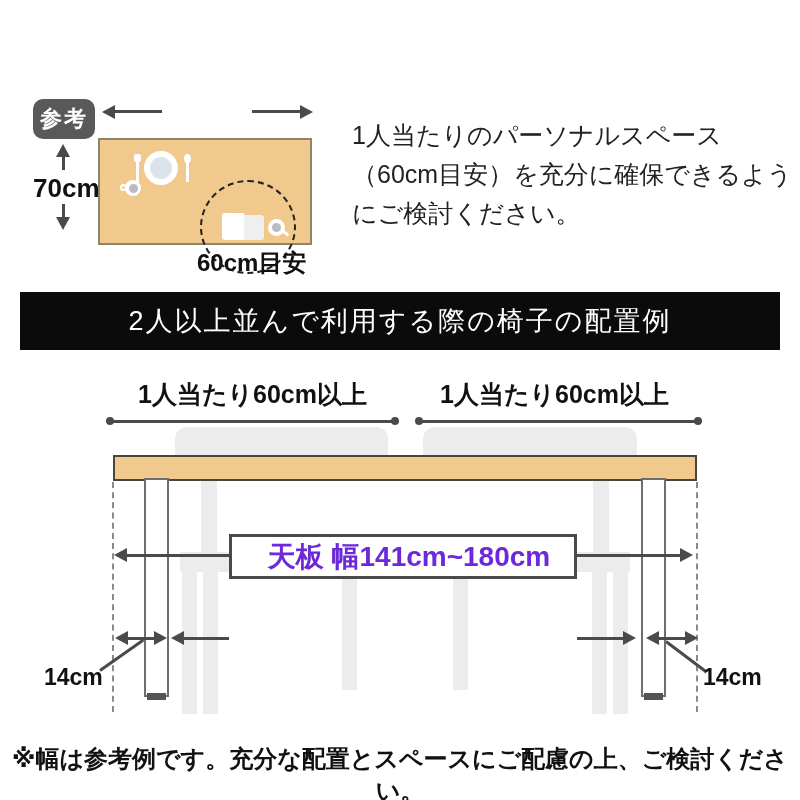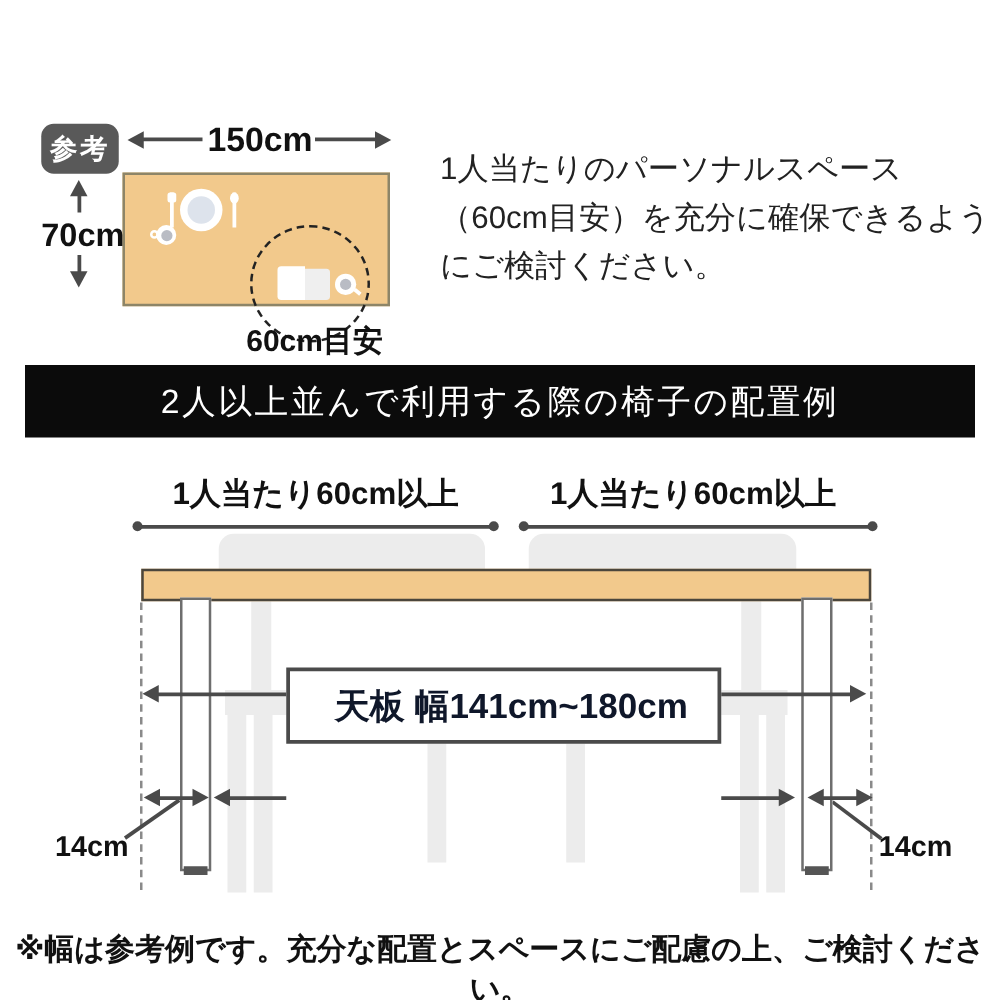--- a/index.html
+++ b/index.html
@@ -39,23 +39,23 @@
   .backrest{top:427px;height:30px;background:var(--c-chair);border-radius:12px 12px 0 0;}
   .chair-part{background:var(--c-chair);}
   .table-bar{left:113px;top:455px;width:584px;height:26px;background:var(--c-table);border:2px solid #4b463c;box-sizing:border-box;}
   .leg{top:478px;width:25px;height:219px;background:#ffffff;border:2px solid #6e6e6e;box-sizing:border-box;}
   .foot{top:693px;width:19px;height:7px;background:#555;}
   .dashline{top:482px;height:230px;width:0;border-left:2px dashed #8a8a8a;}
   .dim-line{top:420px;height:2.5px;background:var(--c-arrow);}
   .dim-line .dot{position:absolute;width:8px;height:8px;border-radius:50%;background:var(--c-arrow);top:-3px;}
   .dot-l{left:-2px;} .dot-r{right:-2px;}
   .label-box{
-    background:#ffffff;border:3px solid #4a4a4a;box-sizing:border-box;height:61px;
+    background:#ffffff;border:3px solid #4a4a4a;box-sizing:border-box;height:45px;
     display:flex;align-items:center;justify-content:center;
-    font-size:28px;font-weight:700;color:#0f172a;z-index:5;padding-left:12px;
+    font-size:28px;font-weight:700;color:#6d28d9;z-index:5;padding-left:12px;
   }
   .fourteen{font-size:23px;font-weight:600;color:#111;text-align:center;}
   .pointer{height:3px;background:var(--c-arrow);transform-origin:left center;}
   .footnote{left:0;top:743px;width:800px;text-align:center;font-size:24px;font-weight:700;color:#111;}
   .z5{z-index:5;}
 </style>
 </head>
 <body>
 
 <div class="canvas">
@@ -79,35 +79,32 @@
 
   <div class="abs dash-circle"></div>
   <div class="abs" style="left:222px;top:213px;width:22px;height:27px;background:#fff;border-radius:3px 0 0 3px;"></div>
   <div class="abs" style="left:244px;top:215px;width:20px;height:25px;background:#efefef;border-radius:0 3px 3px 0;"></div>
   <div class="abs circle" style="left:268px;top:219px;width:17px;height:17px;background:#fff;"></div>
   <div class="abs circle" style="left:272px;top:223px;width:9px;height:9px;background:#b9bcc4;"></div>
   <div class="abs" style="left:283px;top:232px;width:6px;height:3px;background:#fff;transform:rotate(40deg);"></div>
 
   <div class="abs ah ah-left" style="left:102px;top:105px;"></div>
   <div class="abs line-h" style="left:112px;top:110px;width:50px;"></div>
-  <div class="abs dim-label" style="left:166px;top:97px;font-size:27px;">
-    <span>150cm</span>
-  </div>
   <div class="abs line-h" style="left:252px;top:110px;width:50px;"></div>
   <div class="abs ah ah-right" style="left:300px;top:105px;"></div>
 
   <div class="abs ah ah-up" style="left:56px;top:144px;"></div>
   <div class="abs line-v" style="left:62px;top:155px;height:15px;"></div>
   <div class="abs dim-label" style="left:33px;top:173px;font-size:26px;">
     <span>70cm</span>
   </div>
   <div class="abs line-v" style="left:62px;top:204px;height:15px;"></div>
   <div class="abs ah ah-down" style="left:56px;top:217px;"></div>
 
-  <div class="abs dim-label" style="left:197px;top:257px;font-size:24px;text-align:right;">
+  <div class="abs dim-label" style="left:197px;top:247px;font-size:24px;text-align:right;">
     <span>60cm目安</span>
   </div>
 
   <div class="abs desc">
     <span>1人当たりのパーソナルスペース（60cm目安）を充分に確保できるようにご検討ください。</span>
   </div>
 
   <div class="abs banner" style="top:292px;height:58px;font-size:27px;">
     <span>2人以上並んで利用する際の椅子の配置例</span>
   </div>

